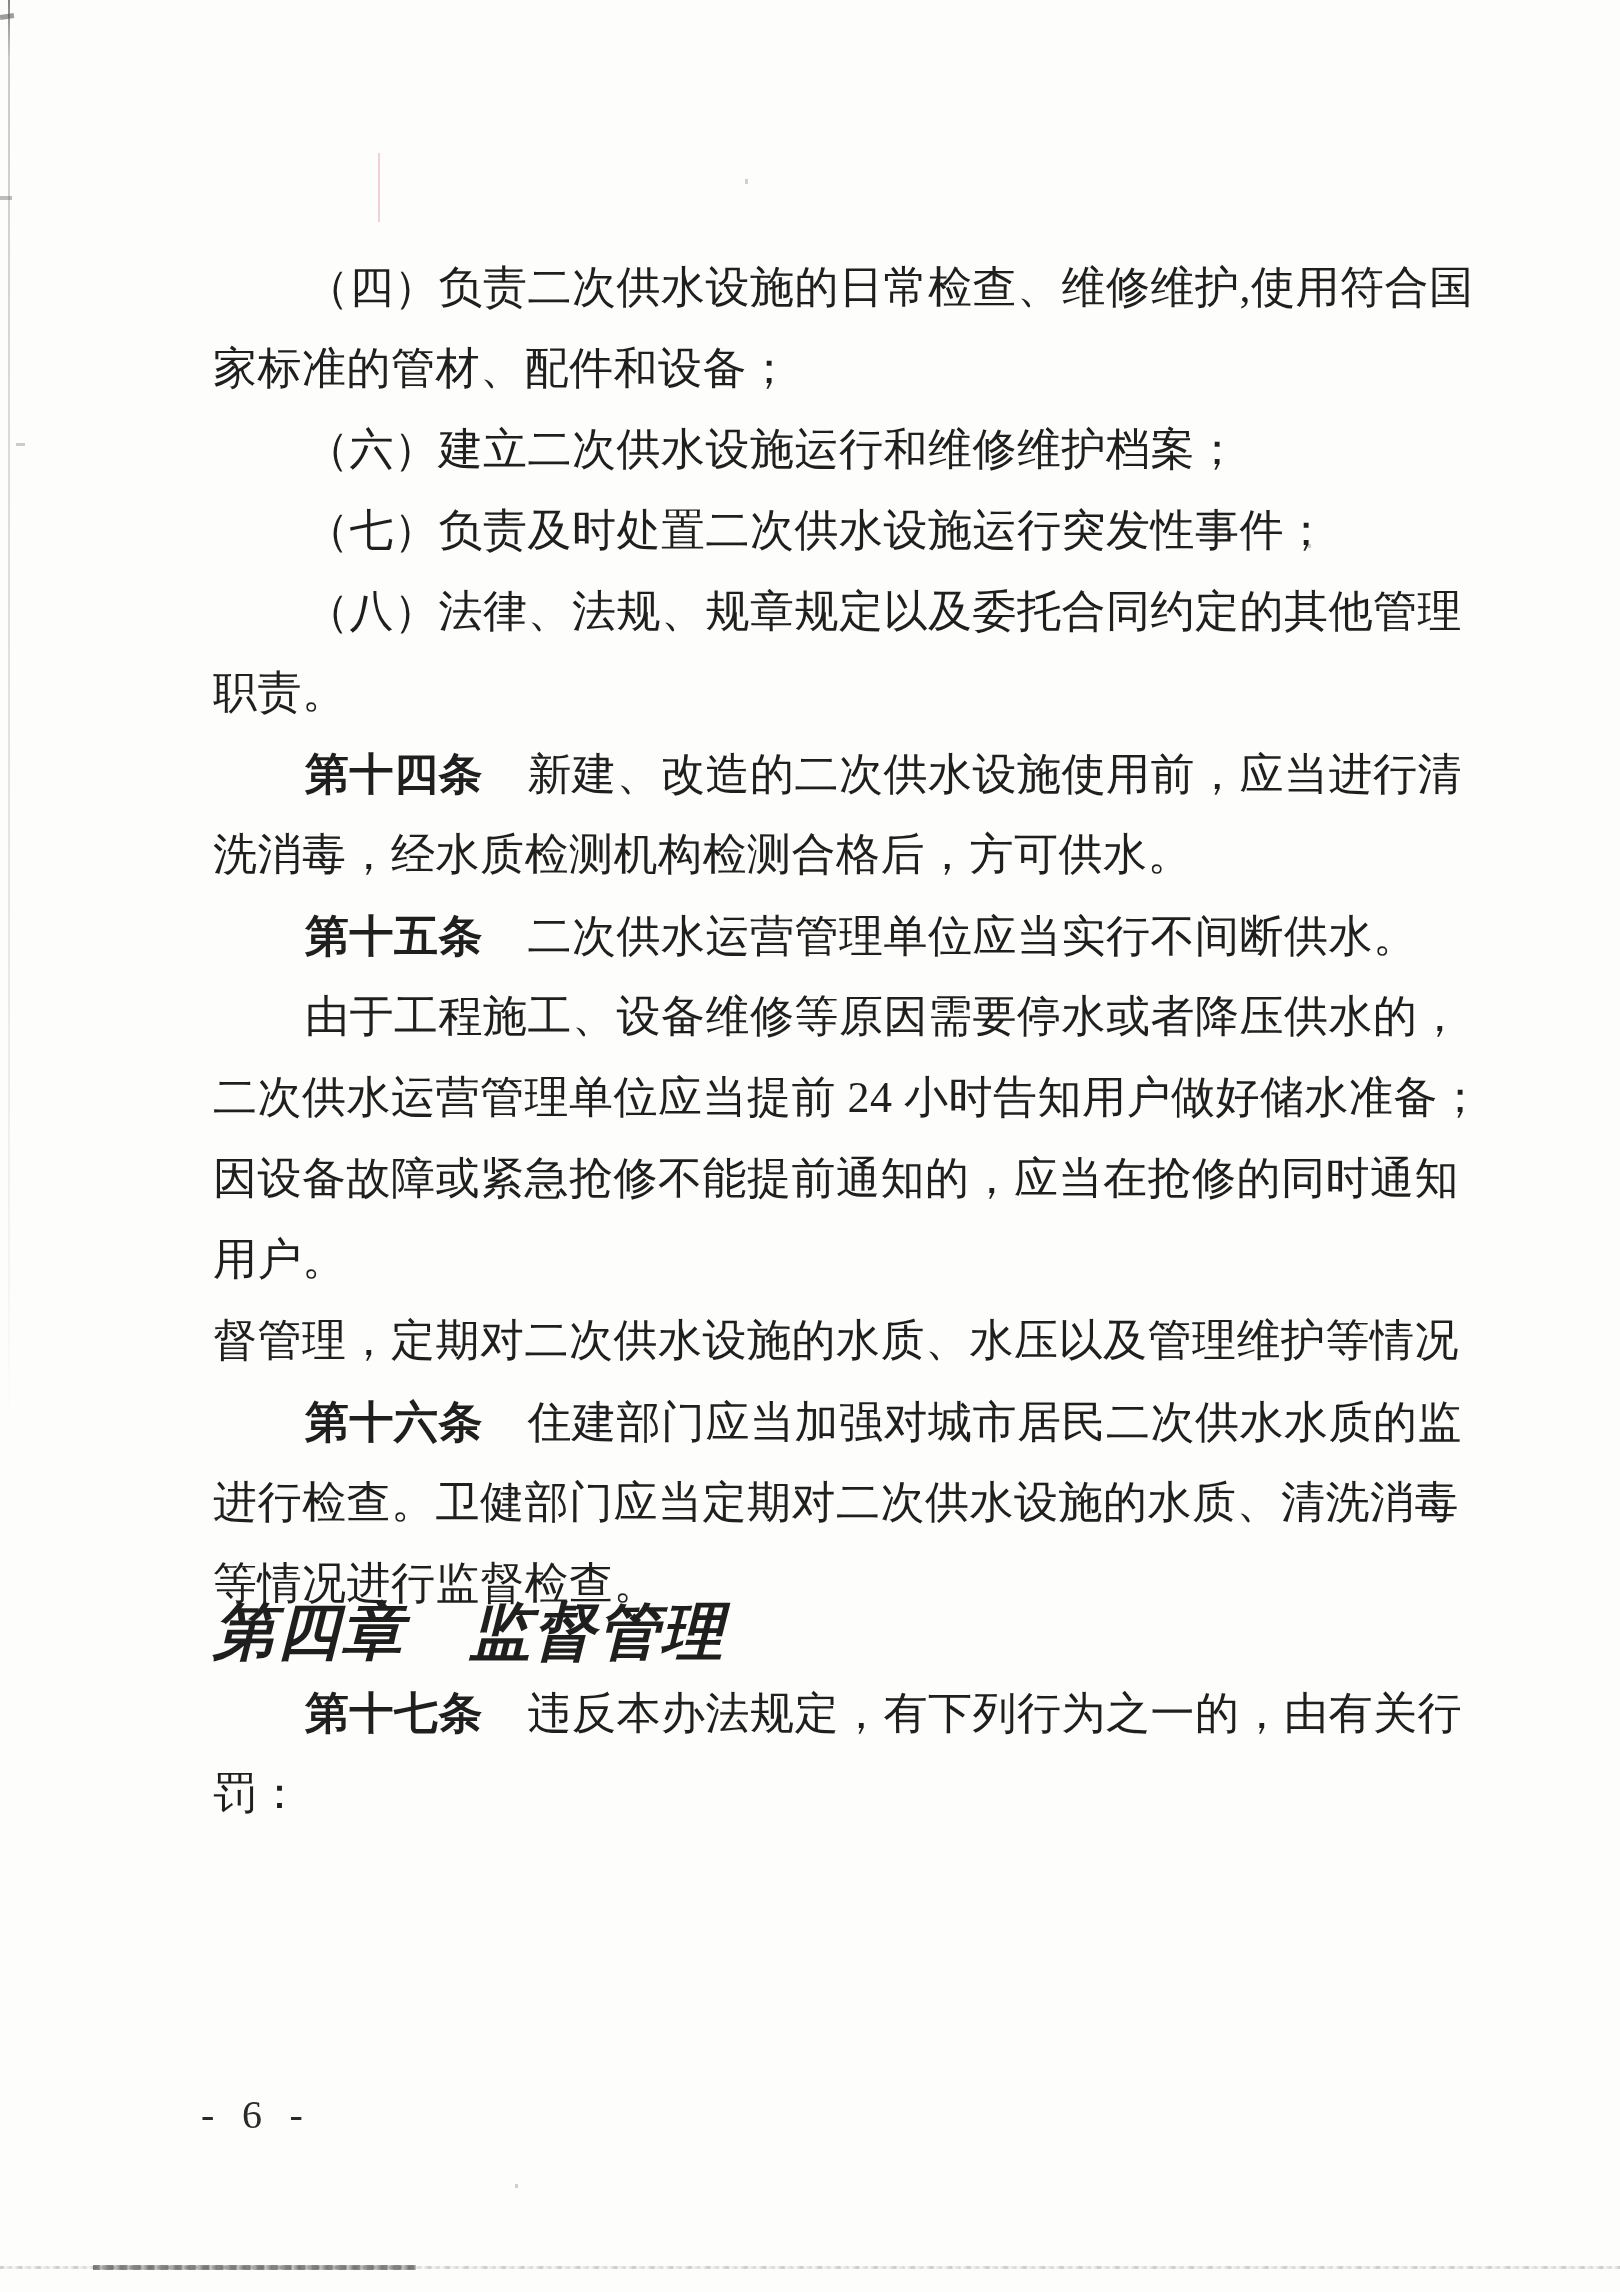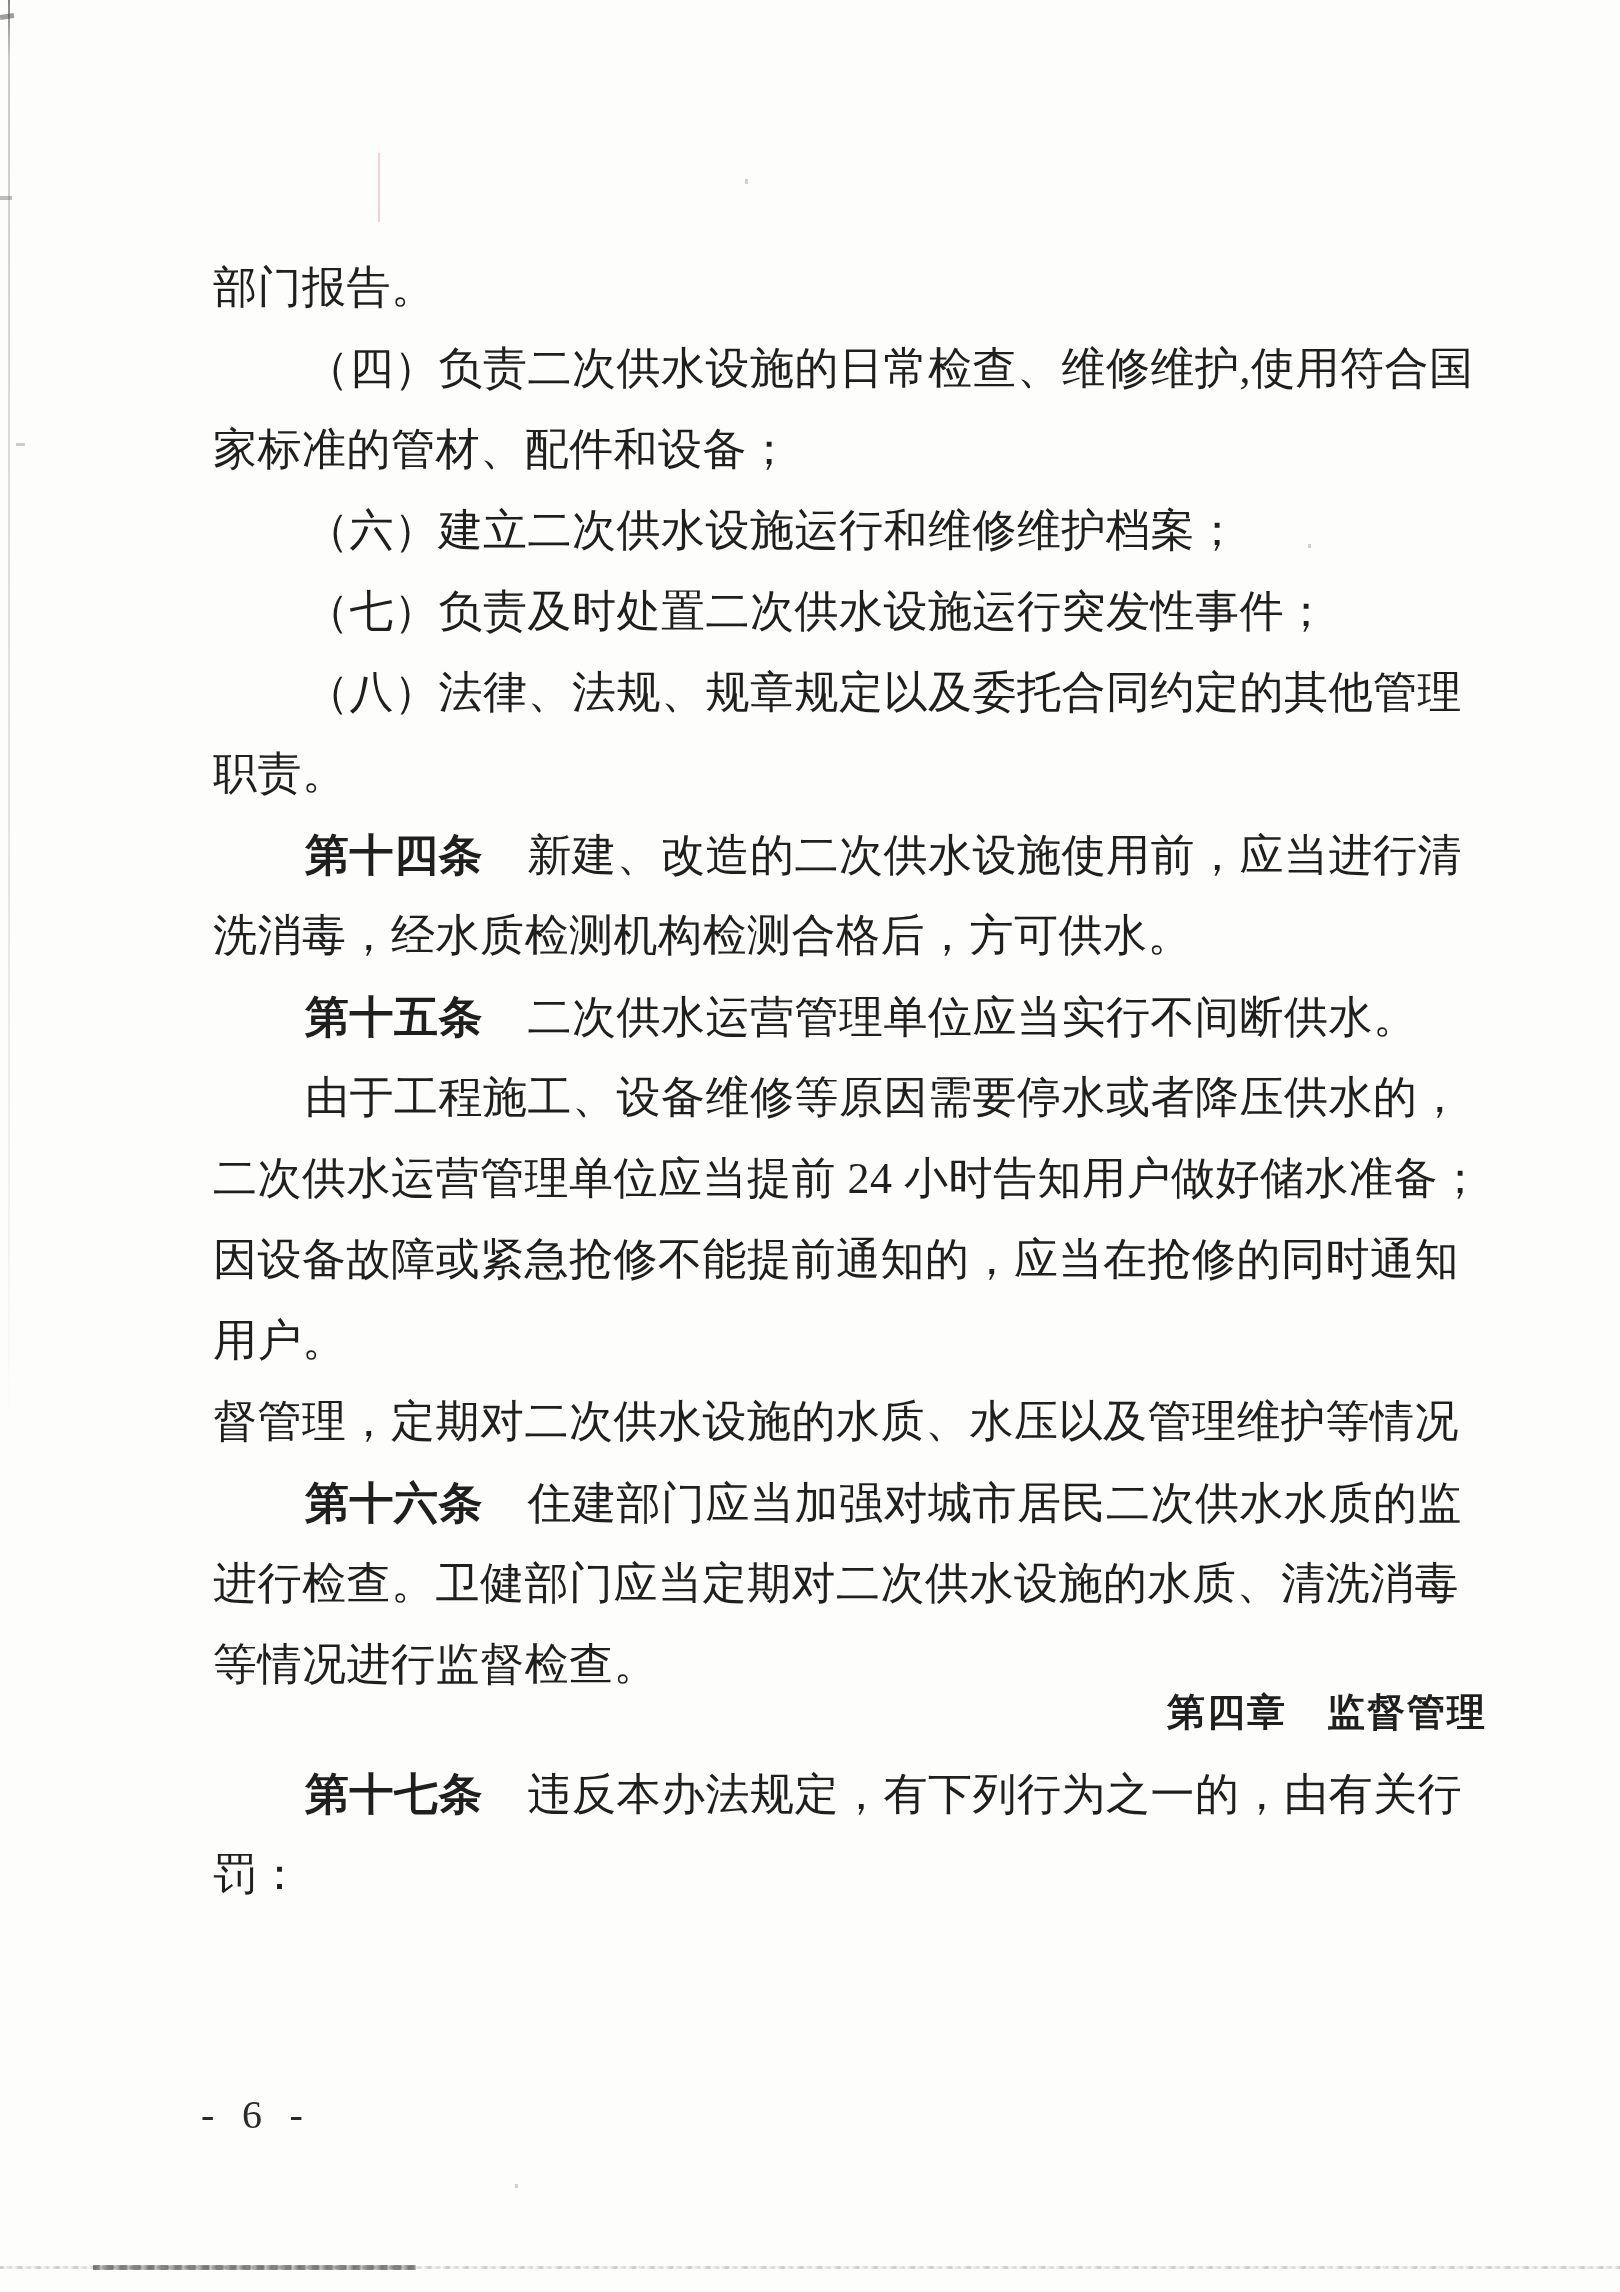--- a/index.html
+++ b/index.html
@@ -73,23 +73,24 @@
     line-height: 81px;
     font-size: 44px;
     white-space: nowrap;
     letter-spacing: 0.5px;
   }
   .line .bold {
     font-family: "Liberation Sans", "DejaVu Sans", sans-serif;
     font-weight: 700;
   }
   .line.center {
-    text-align: right;
+    text-align: left;
     margin-top: -33px;
-    font-size: 38px;
+    font-size: 62px;
+    font-style: italic;
   }
   .line.center .bold {
     letter-spacing: 2px;
   }
   .page-number {
     position: absolute;
     left: 201px;
     top: 2092px;
     font-size: 40px;
     line-height: 45px;
@@ -108,21 +109,20 @@
   <div class="edge-tick-b"></div>
   <div class="edge-tick-c"></div>
   <div class="pink-line"></div>
   <div class="speck s1"></div>
   <div class="speck s2"></div>
   <div class="speck s3"></div>
   <div class="bottom-noise"></div>
   <div class="bottom-noise-dark"></div>
 
   <div class="doc-body">
-      <div class="line"><span>部门报告。</span></div>
       <div class="line" style="padding-left: 92px;"><span>（四）负责二次供水设施的日常检查、维修维护,使用符合国</span></div>
       <div class="line"><span>家标准的管材、配件和设备；</span></div>
       <div class="line" style="padding-left: 92px;"><span>（六）建立二次供水设施运行和维修维护档案；</span></div>
       <div class="line" style="padding-left: 92px;"><span>（七）负责及时处置二次供水设施运行突发性事件；</span></div>
       <div class="line" style="padding-left: 92px;"><span>（八）法律、法规、规章规定以及委托合同约定的其他管理</span></div>
       <div class="line"><span>职责。</span></div>
       <div class="line" style="padding-left: 92px;"><span class="bold">第十四条</span><span>　新建、改造的二次供水设施使用前，应当进行清</span></div>
       <div class="line"><span>洗消毒，经水质检测机构检测合格后，方可供水。</span></div>
       <div class="line" style="padding-left: 92px;"><span class="bold">第十五条</span><span>　二次供水运营管理单位应当实行不间断供水。</span></div>
       <div class="line" style="padding-left: 92px;"><span>由于工程施工、设备维修等原因需要停水或者降压供水的，</span></div>

